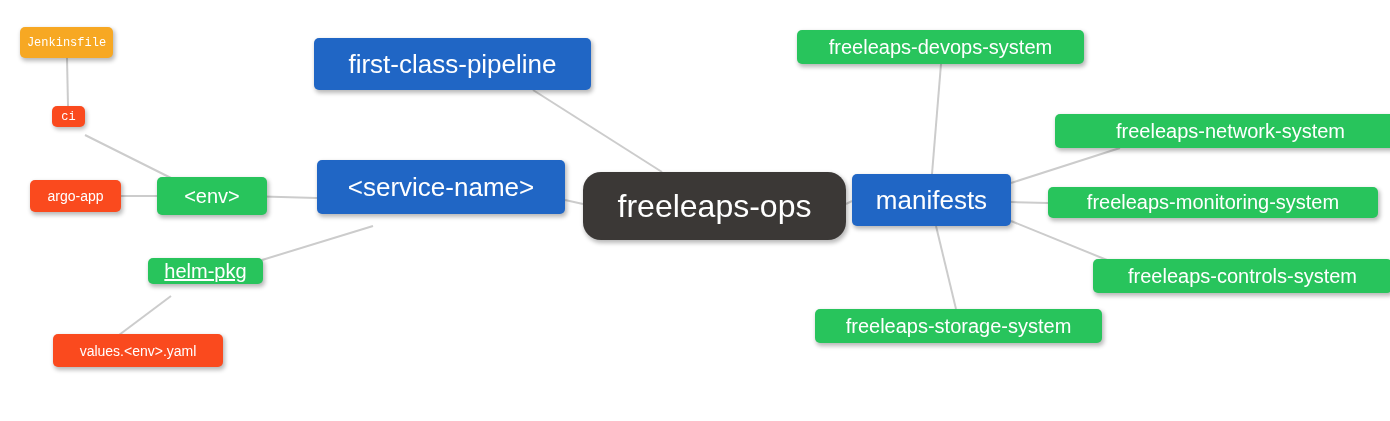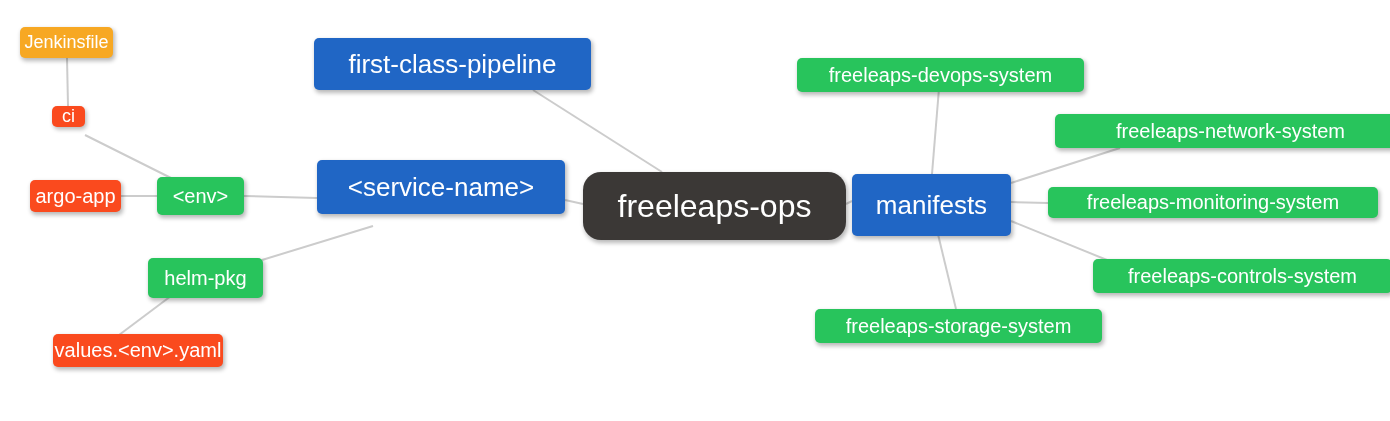--- a/index.html
+++ b/index.html
@@ -50,22 +50,22 @@
     user-select: none;
   }
   .node.dark   { background: var(--root-bg, #3b3836); border-radius: 18px; }
   .node.blue   { background: var(--branch-bg, #2066c5); }
   .node.green  { background: var(--leaf-green-bg, #28c45c); }
   .node.red    { background: var(--leaf-red-bg, #fa4a1e); }
   .node.orange { background: var(--leaf-orange-bg, #f7a823); }
   .sz-xl { font-size: 32px; }
   .sz-lg { font-size: 26px; }
   .sz-md { font-size: 20px; }
-  .sz-sm { font-size: 20px; }
-  .sz-xs { font-size: 18px; }
+  .sz-sm { font-size: 14px; }
+  .sz-xs { font-size: 12px; font-family: Liberation Mono, monospace; }
 </style>
 </head>
 <body>
 
 <div class="canvas">
 
   <svg class="edges" viewBox="0 0 1390 421" xmlns="http://www.w3.org/2000/svg">
     <line x1="67" y1="58" x2="68" y2="106"></line>
     <line x1="85" y1="135" x2="173" y2="179"></line>
     <line x1="121" y1="196" x2="157" y2="196"></line>
@@ -81,35 +81,35 @@
     <line x1="1011" y1="221" x2="1107" y2="260"></line>
     <line x1="936" y1="226" x2="956" y2="309"></line>
   </svg>
 
   <div class="node orange sz-xs" style="left:20px; top:27px; width:93px; height:31px;">Jenkinsfile</div>
 
   <div class="node red sz-xs" style="left:52px; top:106px; width:33px; height:21px;">ci</div>
 
   <div class="node red sz-sm" style="left:30px; top:180px; width:91px; height:32px;">argo-app</div>
 
-  <div class="node green sz-md" style="left:157px; top:177px; width:87px; height:38px;">&lt;env&gt;</div>
+  <div class="node green sz-md" style="left:157px; top:177px; width:110px; height:38px;">&lt;env&gt;</div>
 
-  <div class="node green sz-md" style="left:148px; top:258px; width:115px; height:40px;">helm-pkg</div>
+  <div class="node green sz-md" style="left:148px; top:258px; width:115px; height:26px;text-decoration:underline;">helm-pkg</div>
 
   <div class="node red sz-sm" style="left:7px; top:334px; width:170px; height:33px;margin-left:46px;">values.&lt;env&gt;.yaml</div>
 
   <div class="node blue sz-lg" style="left:314px; top:38px; width:277px; height:52px;">first-class-pipeline</div>
 
   <div class="node blue sz-lg" style="left:317px; top:160px; width:248px; height:54px;">&lt;service-name&gt;</div>
 
   <div class="node dark sz-xl" style="left:583px; top:172px; width:263px; height:68px;">freeleaps-ops</div>
 
-  <div class="node blue sz-lg" style="left:852px; top:174px; width:159px; height:62px;">manifests</div>
+  <div class="node blue sz-lg" style="left:852px; top:174px; width:159px; height:52px;">manifests</div>
 
-  <div class="node green sz-md" style="left:797px; top:30px; width:287px; height:34px;margin-top:28px;">freeleaps-devops-system</div>
+  <div class="node green sz-md" style="left:797px; top:30px; width:287px; height:34px;">freeleaps-devops-system</div>
 
   <div class="node green sz-md" style="left:1055px; top:114px; width:351px; height:34px;">freeleaps-network-system</div>
 
   <div class="node green sz-md" style="left:1048px; top:187px; width:330px; height:31px;">freeleaps-monitoring-system</div>
 
   <div class="node green sz-md" style="left:1093px; top:259px; width:299px; height:34px;">freeleaps-controls-system</div>
 
   <div class="node green sz-md" style="left:815px; top:309px; width:287px; height:34px;">freeleaps-storage-system</div>
 
 </div>

